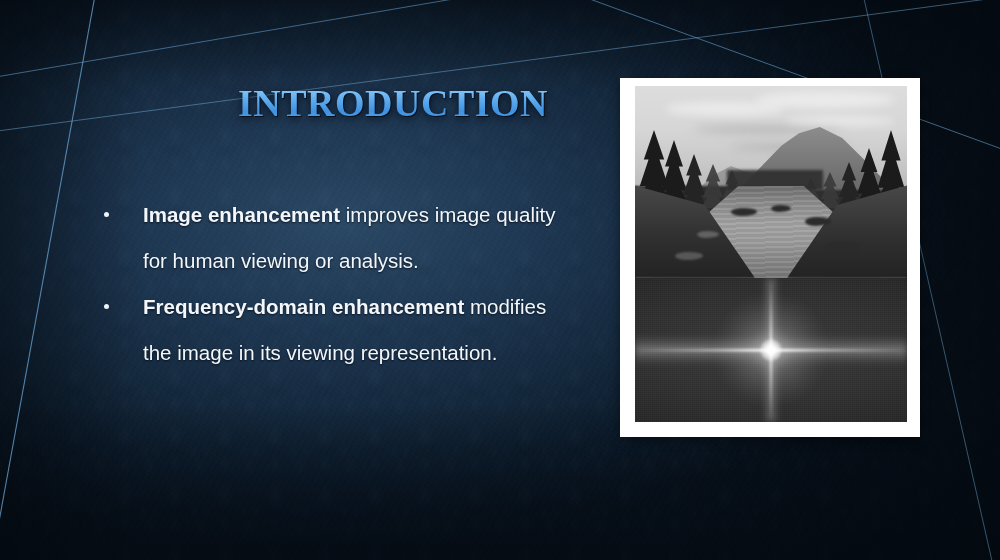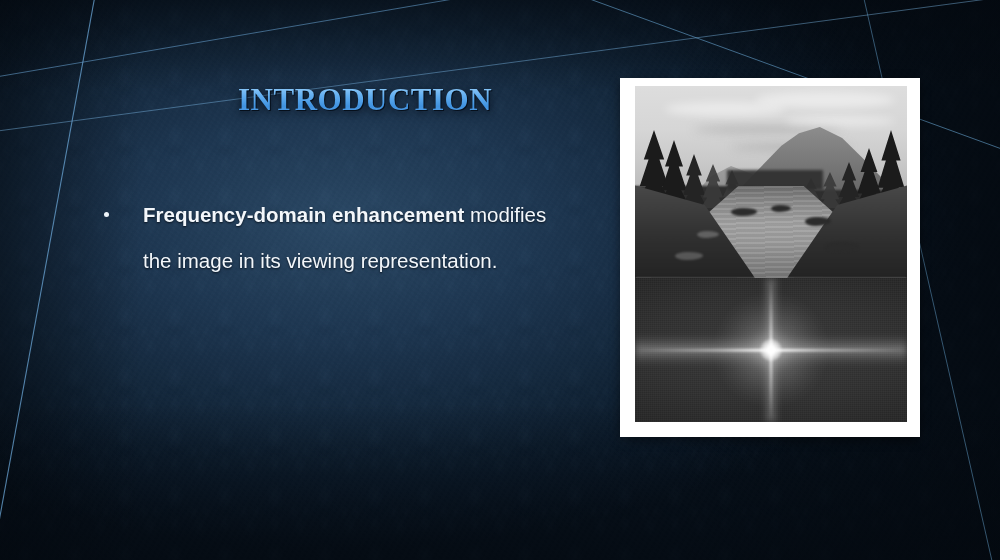--- a/index.html
+++ b/index.html
@@ -52,21 +52,21 @@
   }
 
   
   .lines{position:absolute;inset:0;}
 
   
   .title{
     position:absolute;left:238px;top:84px;
     font-family:"Liberation Serif", serif;
     font-weight:bold;
-    font-size:31px;
+    font-size:38px;
     letter-spacing:.5px;
     line-height:1;
     background:linear-gradient(180deg,#9ed3fb 0%,#62aef0 38%,#3f92e0 72%,#5ba3e8 100%);
     -webkit-background-clip:text;
     background-clip:text;
     color:transparent;
     -webkit-text-fill-color:transparent;
     filter:drop-shadow(1px 1px 0 rgba(4,12,22,.85)) drop-shadow(0 2px 4px rgba(3,10,20,.75));
     white-space:nowrap;
   }
@@ -242,20 +242,24 @@
     <line x1="-10" y1="78" x2="1010" y2="-96" stroke="#6ba6d6" stroke-width="1.0" opacity=".55"></line>
     <line x1="-10" y1="132" x2="1010" y2="-4" stroke="#7cb8e6" stroke-width="1.0" opacity=".45"></line>
     <line x1="576" y1="-6" x2="1010" y2="152" stroke="#6fb0df" stroke-width="1.0" opacity=".55"></line>
     <line x1="862" y1="-10" x2="1010" y2="640" stroke="#6fb0df" stroke-width="1.0" opacity=".45"></line>
   </svg>
 
   <div class="title">INTRODUCTION</div>
 
   <div class="bullets">
 
+    <div class="bullet">
+      <span class="dot"></span>
+      <span class="lead">Image enhancement</span><span class="rest"> improves image quality for human viewing or analysis.</span>
+    </div>
 
     <div class="bullet">
       <span class="dot"></span>
       <span class="lead">Frequency-domain enhancement</span><span class="rest"> modifies the image in its viewing representation.</span>
     </div>
 
   </div>
 
   <div class="picture-frame">
     <div class="picture-inner">

